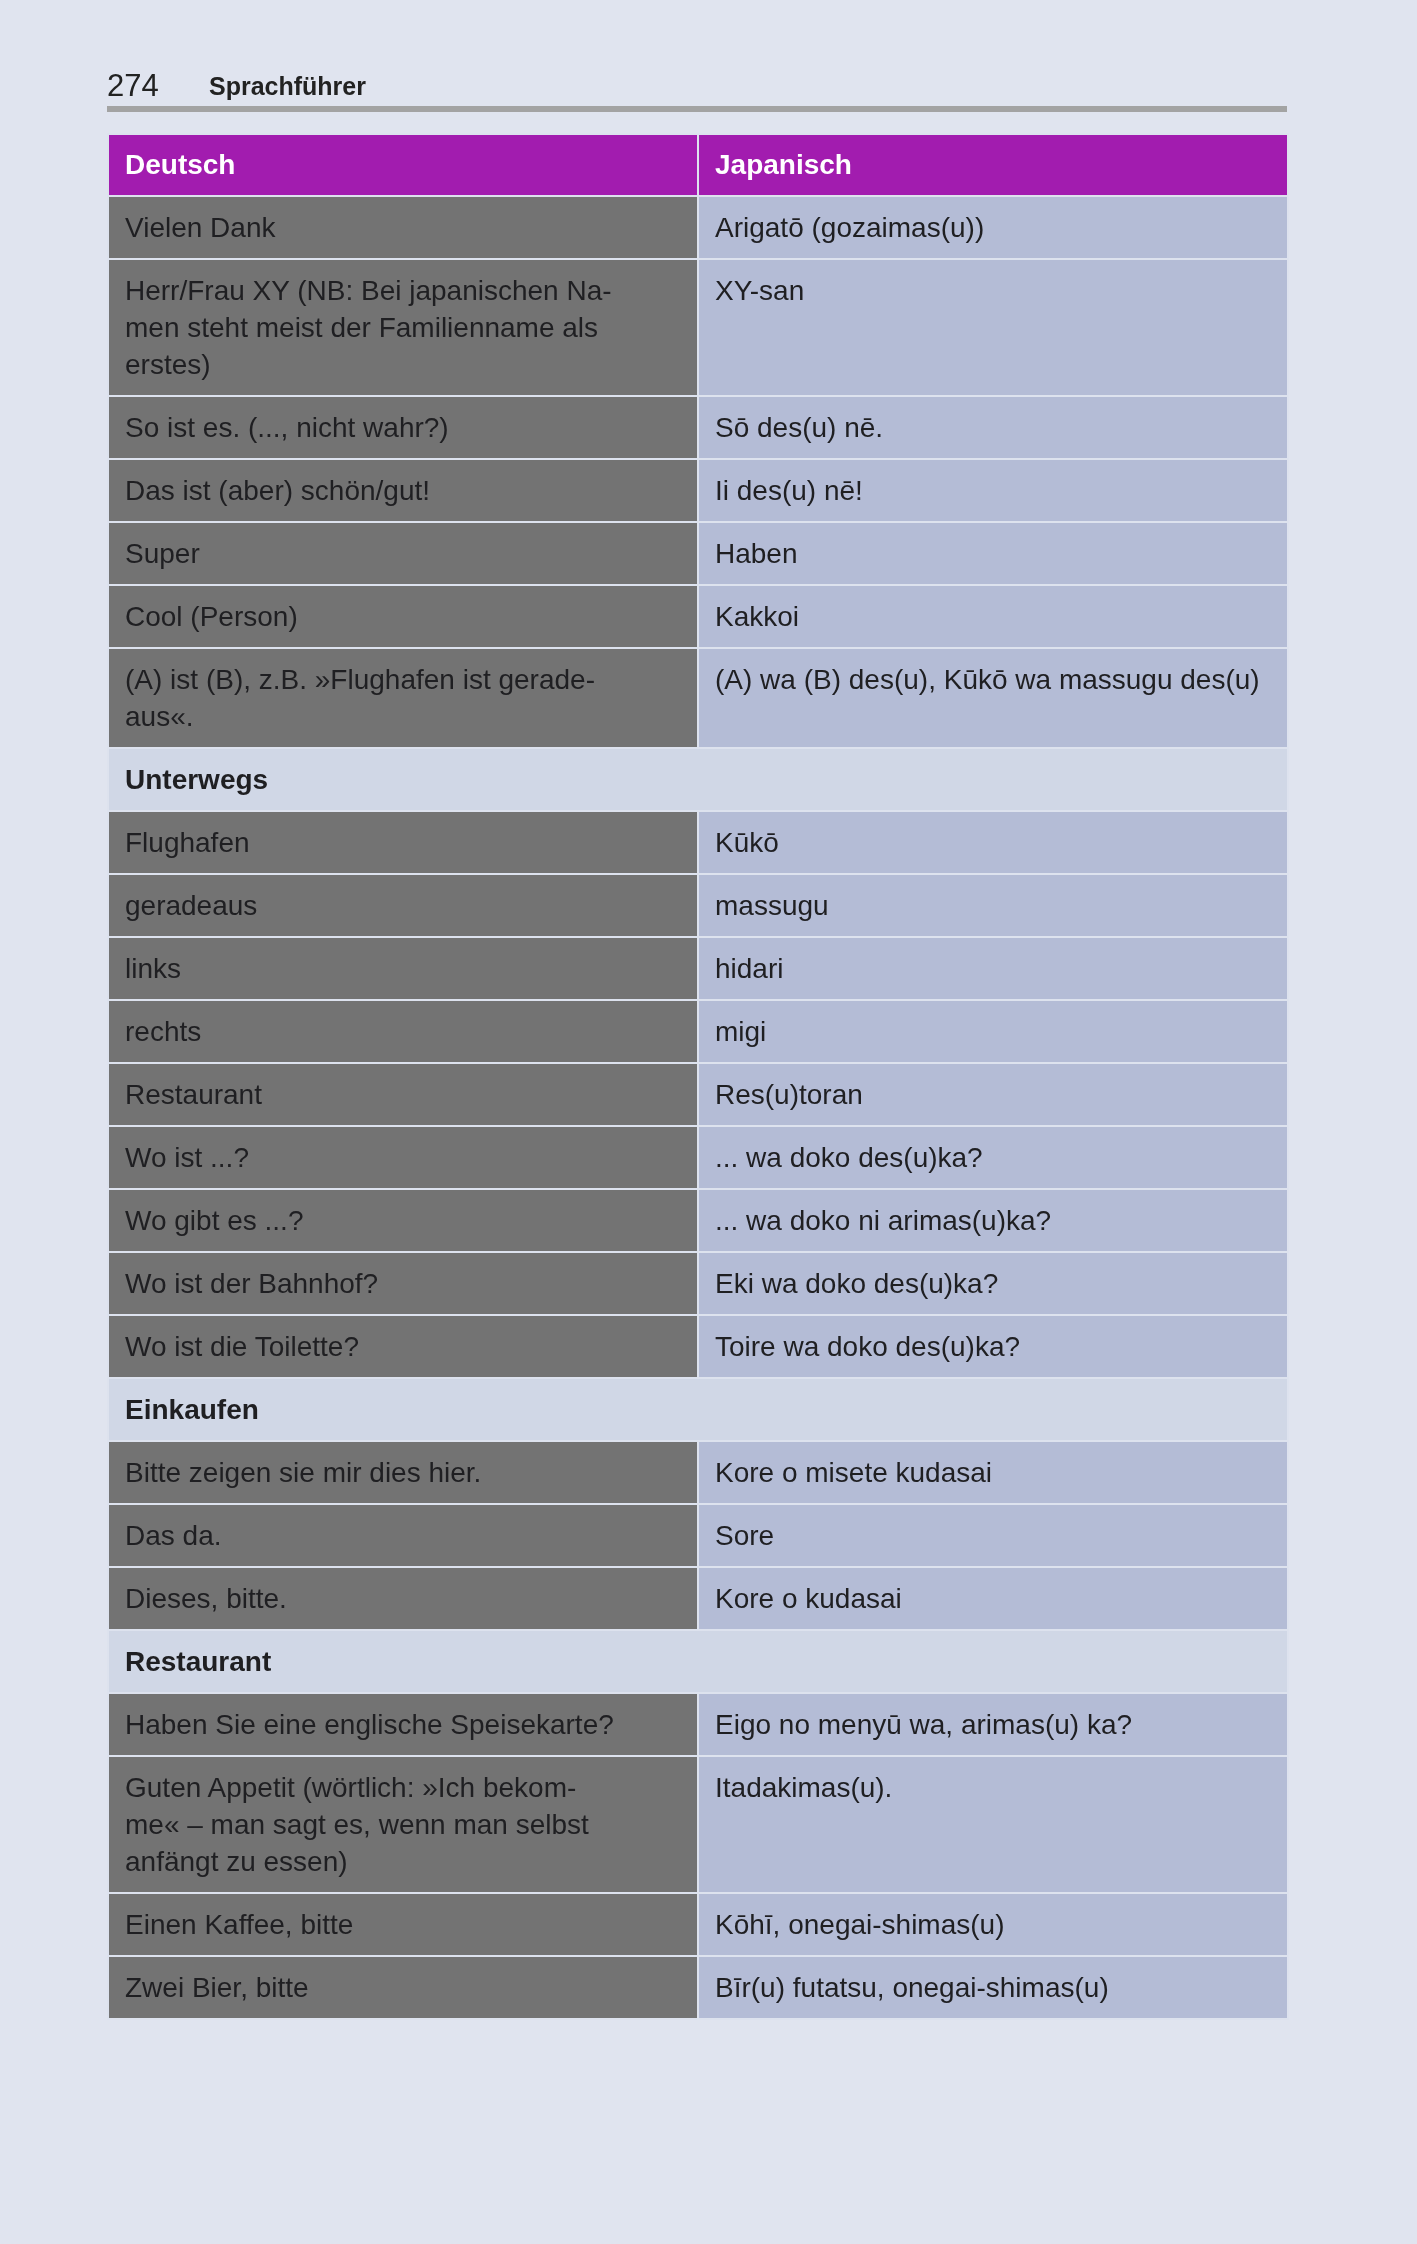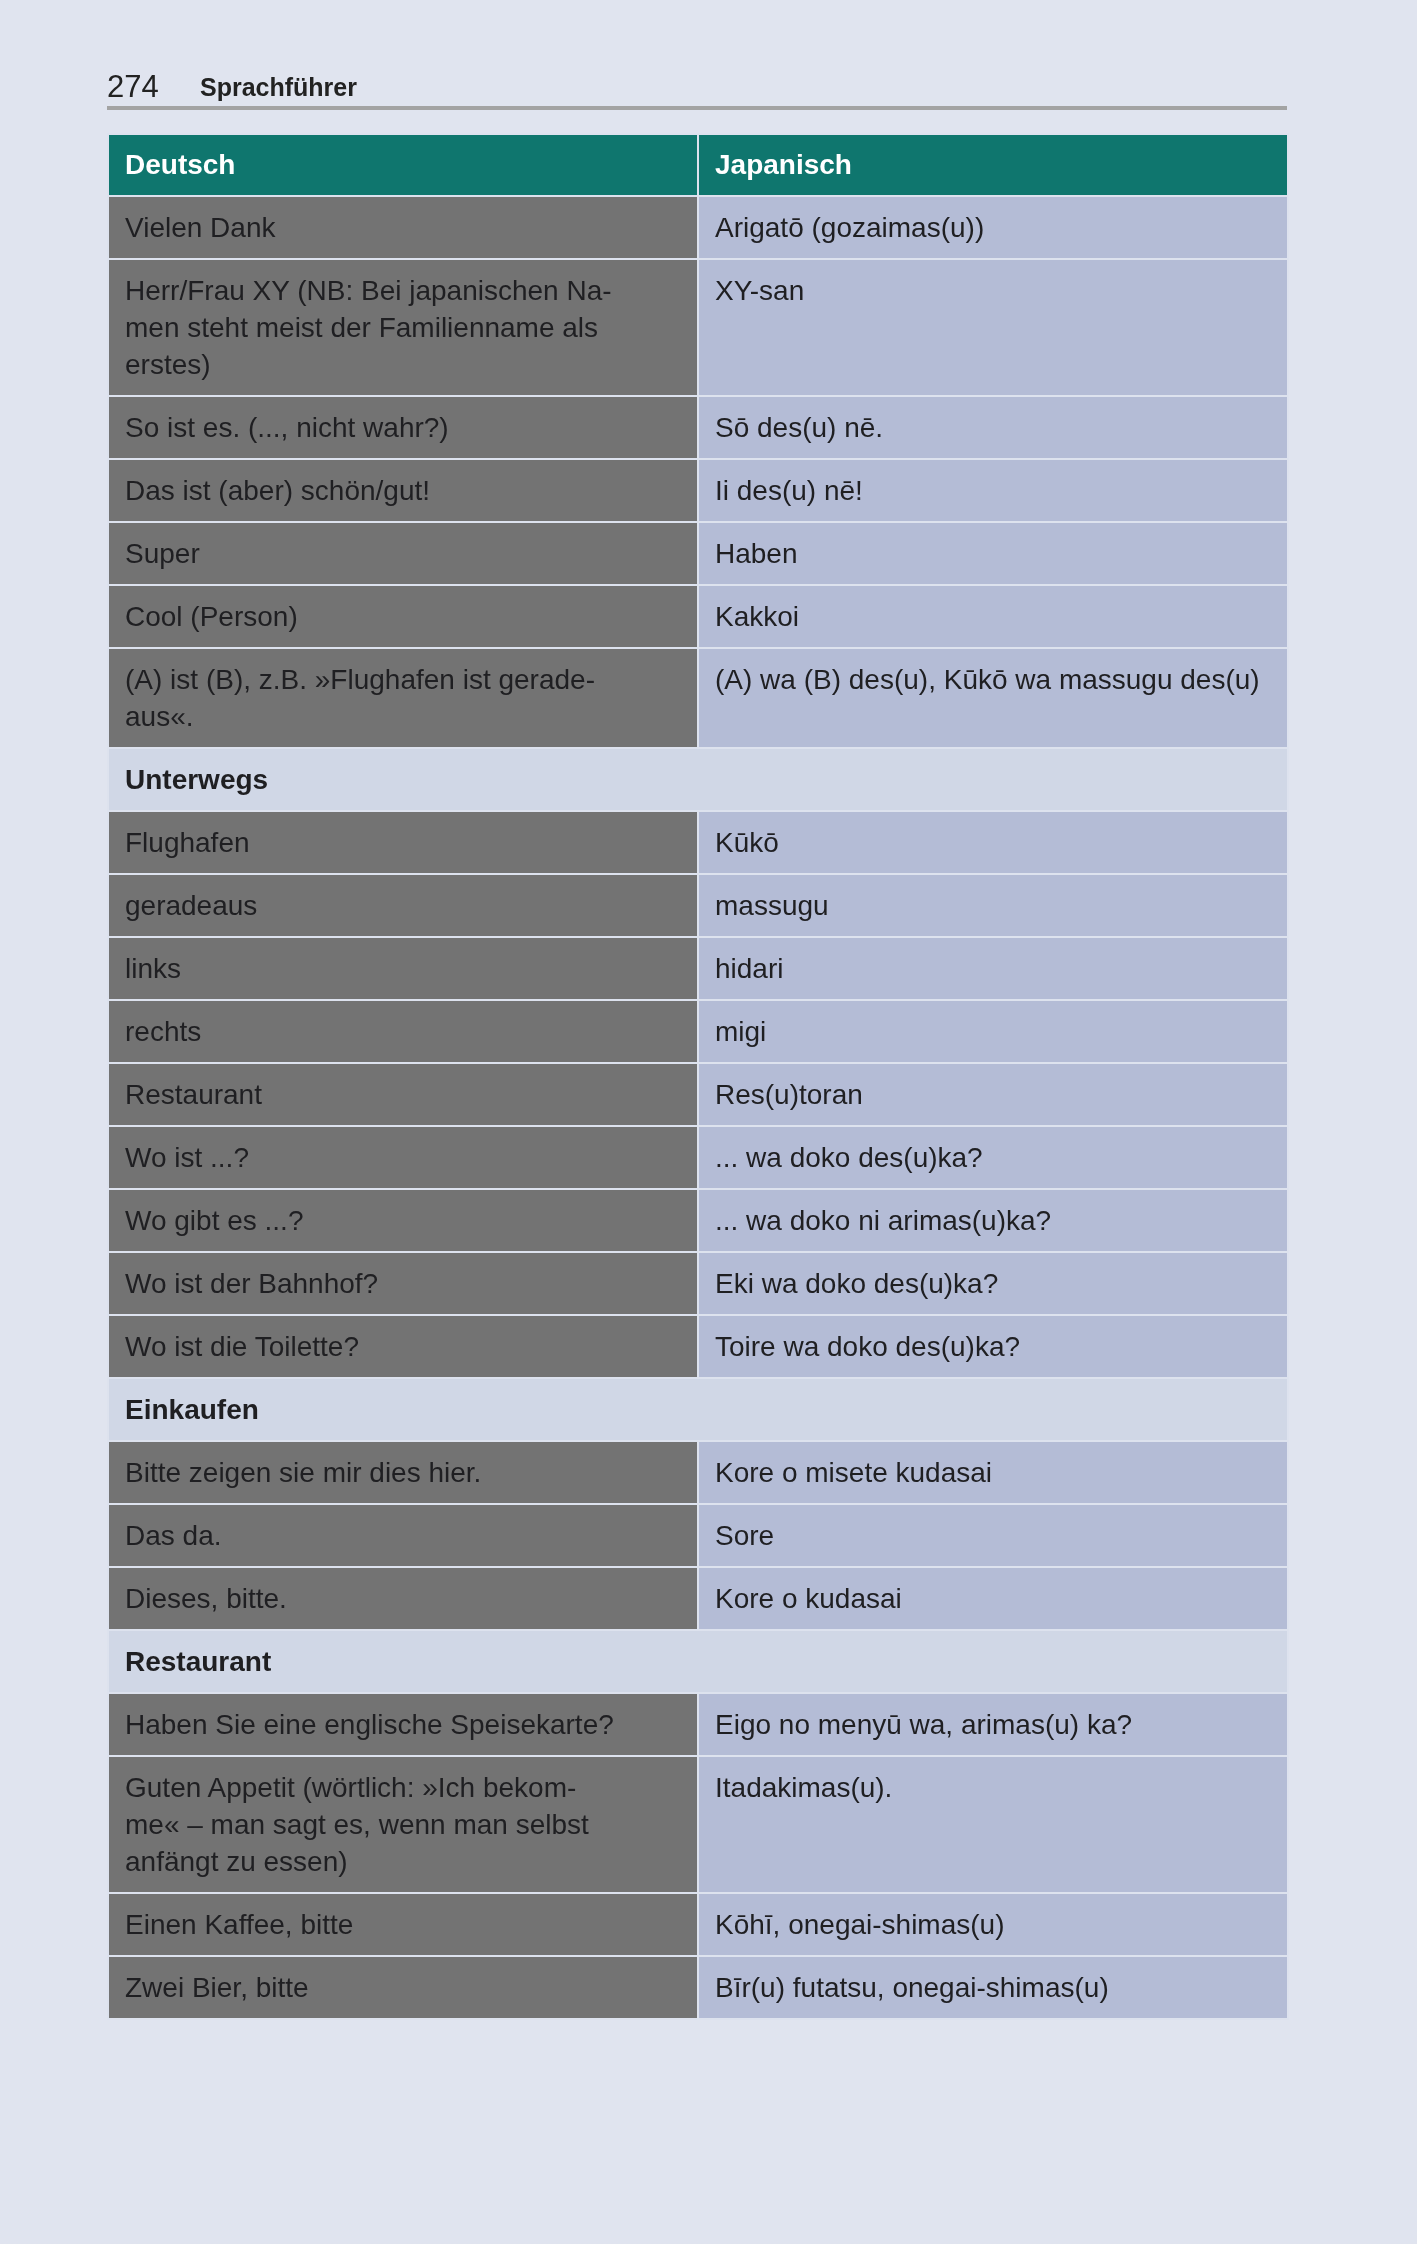--- a/index.html
+++ b/index.html
@@ -7,22 +7,22 @@
     width:1417px; height:2244px;
     background:#e0e4ef;
     font-family:"Liberation Sans", sans-serif;
     color:#1f1f22;
     position:relative;
     overflow:hidden;
   }
   .running-head {
     position:absolute; left:107px; top:68px; width:1180px;
     height:38px;
-    border-bottom:4px solid #a3a3a3;
-    display:flex; align-items:center;
+    border-bottom:6px solid #a3a3a3;
+    display:flex; align-items:flex-start;gap:9px;
   }
   .page-num {
     font-size:31px; line-height:36px; font-weight:normal; color:#222;
     width:93px;
   }
   .running-title {
     font-size:25px; line-height:36px; font-weight:bold; color:#222;
   }
   table.phrasebook {
     position:absolute; left:107px; top:133px;
@@ -32,21 +32,21 @@
   }
   table.phrasebook col.c1 { width:590px; }
   table.phrasebook col.c2 { width:590px; }
   th, td {
     font-size:28px; line-height:37px;
     text-align:left; vertical-align:top;
     padding:12px 16px 12px 16px;
     border:2px solid #dde2ee;
   }
   th {
-    background:#0f766e; color:#ffffff; font-weight:bold;
+    background:#a21caf; color:#ffffff; font-weight:bold;
     height:37px;
     padding-top:11px; 
   }
   td.de { background:#737373; }
   td.ja { background:#b4bcd6; }
   tr.section td {
     background:#d0d7e6; font-weight:bold; color:#1f1f22;margin-top:24px;
   }
   tr.row td { padding-top:12px; padding-bottom:12px; }
 </style>

